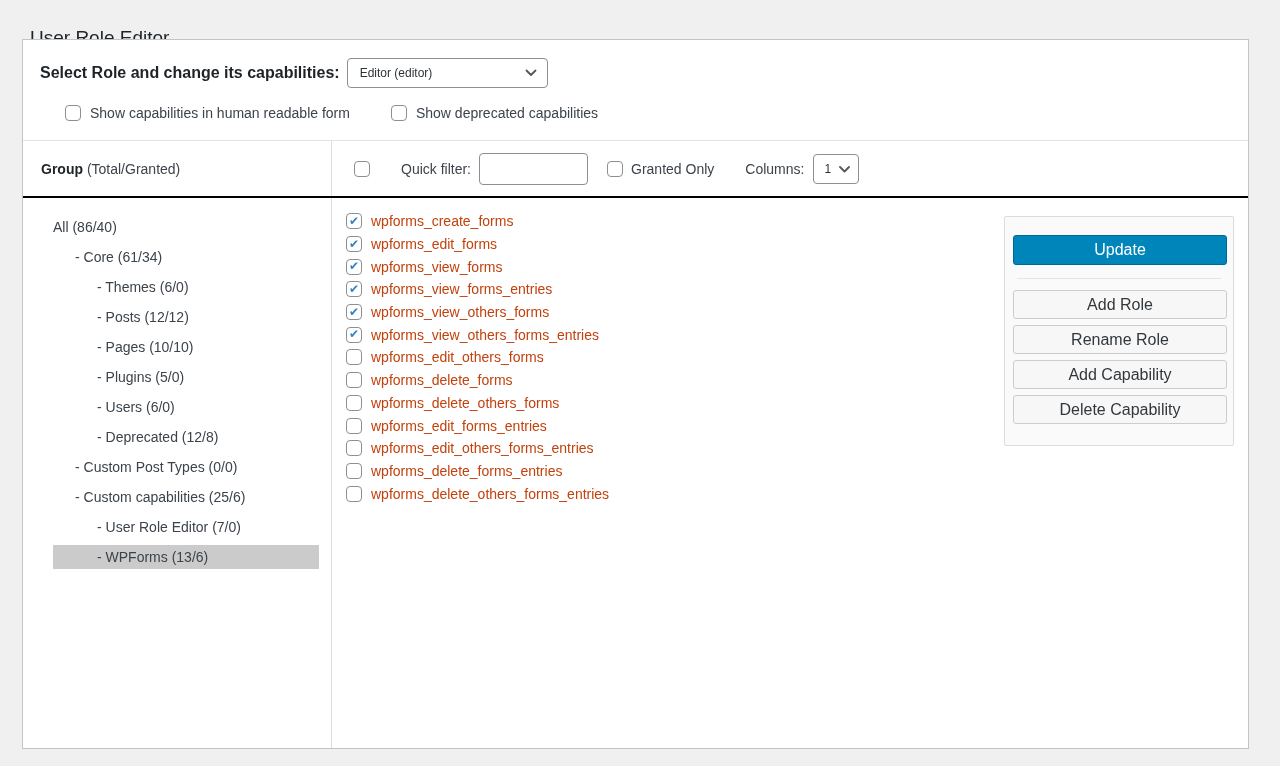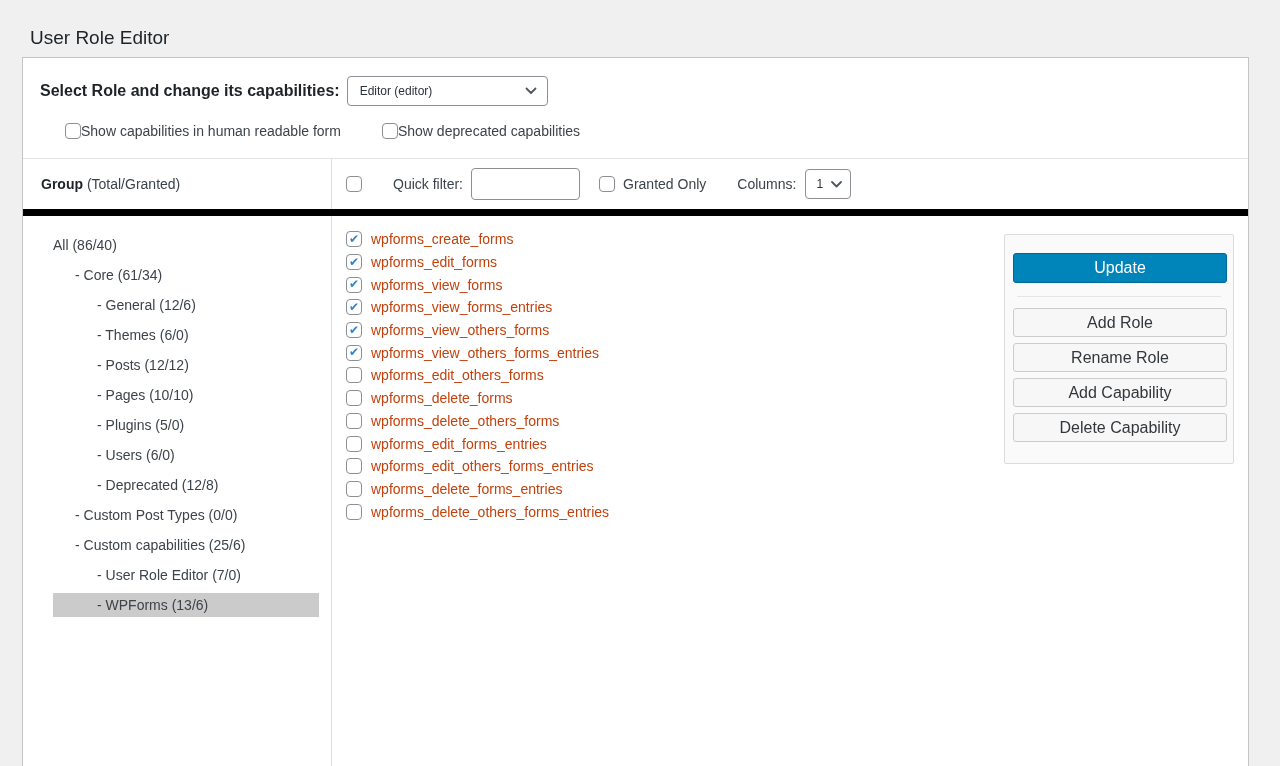--- a/index.html
+++ b/index.html
@@ -8,44 +8,44 @@
     background:#f0f0f1;
     font-family:"Liberation Sans", sans-serif;
     color:#3c434a;
     font-size:14px;
   }
   .page-title {
     position:absolute; left:30px; top:26px;
     font-size:19px; font-weight:400; color:#1d2327; line-height:1.3;
   }
   .panel {
-    position:absolute; left:22px; top:57px; width:1227px; height:710px;
+    position:absolute; left:22px; top:39px; width:1227px; height:710px;
     background:#fff; border:1px solid #c3c4c7;
     display:flex; flex-direction:column;
   }
   
   .role-row {
     display:flex; align-items:center;
     padding:18px 0 0 17px; height:48px;
   }
   .role-label { font-size:16px; font-weight:700; color:#1d2327; margin-right:7px; }
   .selectbox {
     height:30px; border:1px solid #8c8f94; border-radius:4px; background:#fff;
     display:inline-flex; align-items:center; cursor:pointer;
     font-size:12px; color:#2c3338;
   }
   .role-select { width:201px; padding:0 10px 0 12px; justify-content:space-between; }
   .columns-select { width:46px; padding:0 8px 0 10px; justify-content:space-between; margin-left:9px; }
   
   .options-row { display:flex; align-items:center; margin:17px 0 0 42px; height:16px; }
-  .options-row .opt-label { }
+  .options-row .opt-label { margin-left:9px; }
   .gap-to-second { margin-left:41px; }
   .hr1 { border-top:1px solid #e3e3e3; margin-top:19px; }
   
-  .header-row { display:flex; height:57px; border-bottom:7px solid #000000; }
+  .header-row { display:flex; height:57px; border-bottom:2px solid #000000;gap:8px; }
   .group-header {
     width:309px; flex:0 0 309px; border-right:1px solid #ddd;
     display:flex; align-items:center; padding-left:18px;
   }
   .group-header b { color:#1d2327; }
   .filter-bar { display:flex; align-items:center; flex:1; padding-left:14px; }
   .qf-label { margin-left:31px; }
   .qf-input {
     margin-left:8px; width:109px; height:32px;
     border:1px solid #8c8f94; border-radius:4px; background:#fff;
@@ -145,21 +145,20 @@
             </svg>
         </span>
       </span>
     </div>
   </div>
 
   <div class="content-row">
     <div class="tree-col">
         <div class="tree-row indent-0">All (86/40)</div>
         <div class="tree-row indent-1">- Core (61/34)</div>
-        <div class="tree-row indent-2">- General (12/6)</div>
         <div class="tree-row indent-2">- Themes (6/0)</div>
         <div class="tree-row indent-2">- Posts (12/12)</div>
         <div class="tree-row indent-2">- Pages (10/10)</div>
         <div class="tree-row indent-2">- Plugins (5/0)</div>
         <div class="tree-row indent-2">- Users (6/0)</div>
         <div class="tree-row indent-2">- Deprecated (12/8)</div>
         <div class="tree-row indent-1">- Custom Post Types (0/0)</div>
         <div class="tree-row indent-1">- Custom capabilities (25/6)</div>
         <div class="tree-row indent-2">- User Role Editor (7/0)</div>
         <div class="tree-row indent-2 selected">- WPForms (13/6)</div>

